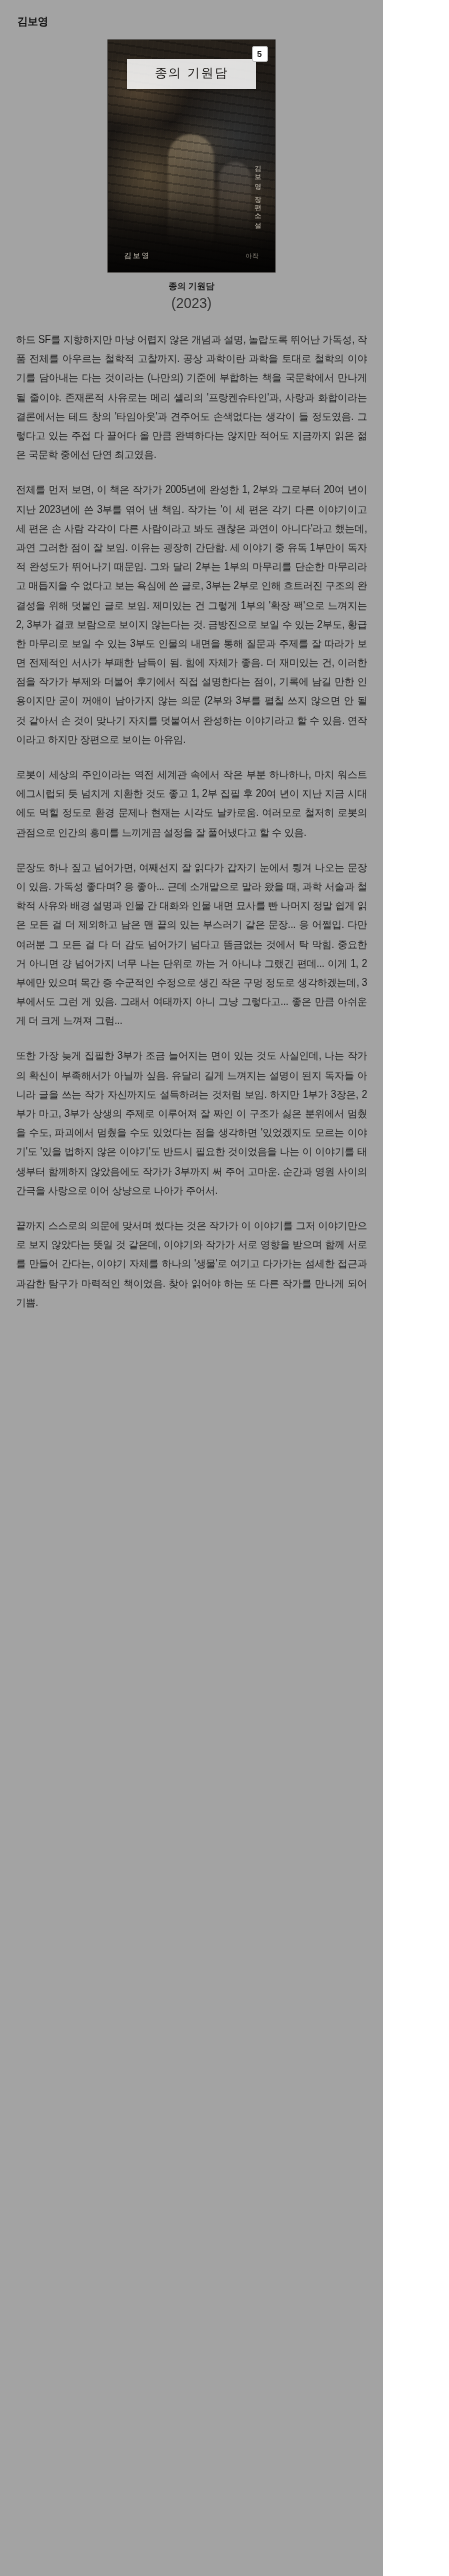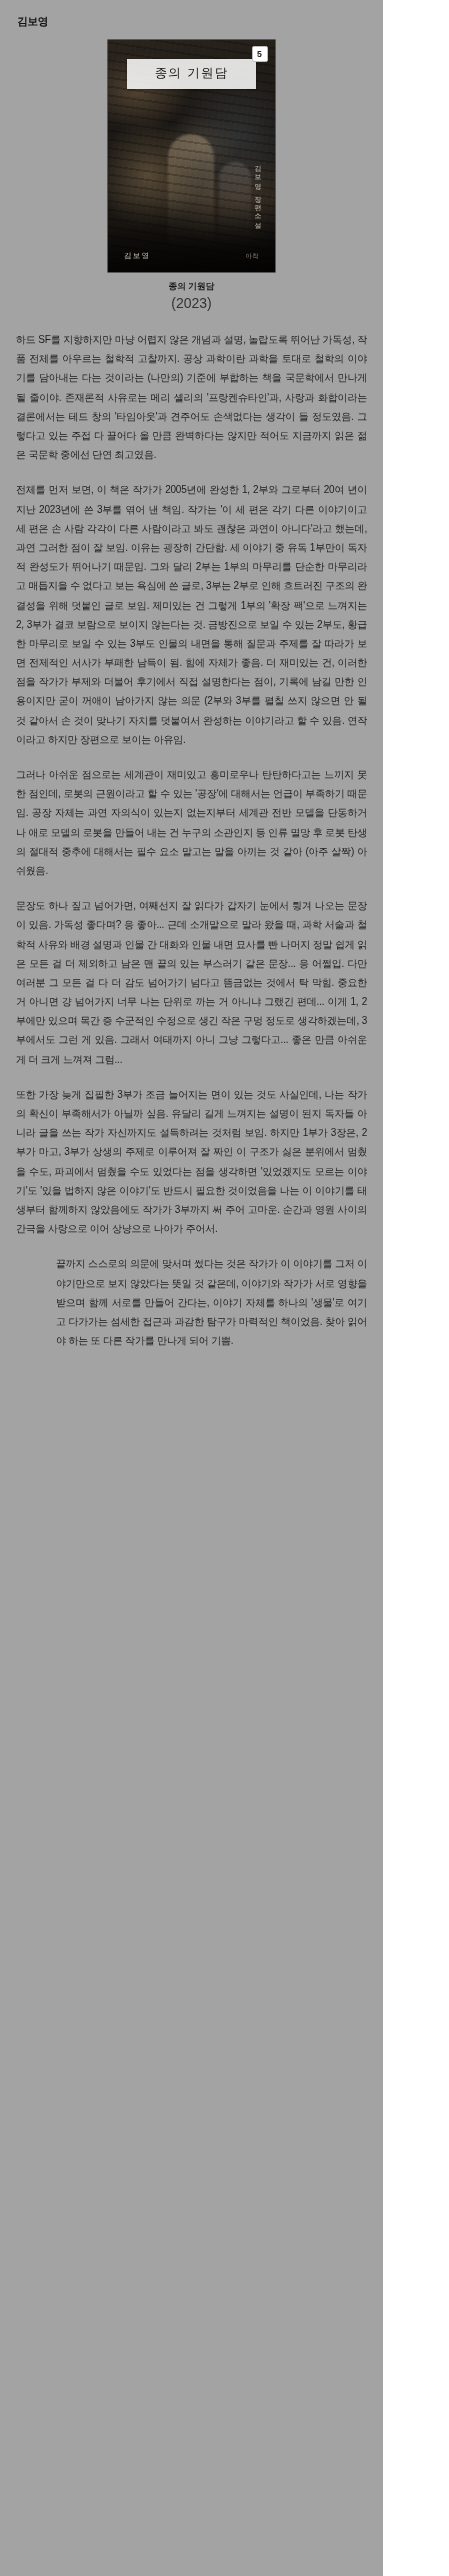--- a/index.html
+++ b/index.html
@@ -172,21 +172,21 @@
   }
   .body-text p {
     font-size: 10px;
     line-height: 1.92;
     letter-spacing: -0.2px;
     color: #1c1c1c;
     margin: 0 0 16px 0;
     text-align: justify;
     word-break: break-all;
   }
-  .body-text p:last-child { margin-bottom: 0; margin-left: 40px; }
+  .body-text p:last-child { margin-bottom: 0; }
 </style>
 </head>
 <body>
 
 <div class="page">
 
   <div class="author-name">김보영</div>
 
   <div class="cover-wrap">
     <div class="cover">
@@ -208,20 +208,20 @@
   </div>
 
   <div class="meta">
     <div class="book-title">종의 기원담</div>
     <div class="year">(2023)</div>
   </div>
 
   <div class="body-text">
     <p>하드 SF를 지향하지만 마냥 어렵지 않은 개념과 설명, 놀랍도록 뛰어난 가독성, 작품 전체를 아우르는 철학적 고찰까지. 공상 과학이란 과학을 토대로 철학의 이야기를 담아내는 다는 것이라는 (나만의) 기준에 부합하는 책을 국문학에서 만나게 될 줄이야. 존재론적 사유로는 메리 셸리의 '프랑켄슈타인'과, 사랑과 화합이라는 결론에서는 테드 창의 '타임아웃'과 견주어도 손색없다는 생각이 들 정도였음. 그렇다고 있는 주접 다 끌어다 올 만큼 완벽하다는 않지만 적어도 지금까지 읽은 젊은 국문학 중에선 단연 최고였음.</p>
     <p>전체를 먼저 보면, 이 책은 작가가 2005년에 완성한 1, 2부와 그로부터 20여 년이 지난 2023년에 쓴 3부를 엮어 낸 책임. 작가는 '이 세 편은 각기 다른 이야기이고 세 편은 손 사람 각각이 다른 사람이라고 봐도 괜찮은 과연이 아니다'라고 했는데, 과연 그러한 점이 잘 보임. 이유는 굉장히 간단함. 세 이야기 중 유독 1부만이 독자적 완성도가 뛰어나기 때문임. 그와 달리 2부는 1부의 마무리를 단순한 마무리라고 매듭지을 수 없다고 보는 욕심에 쓴 글로, 3부는 2부로 인해 흐트러진 구조의 완결성을 위해 덧붙인 글로 보임. 제미있는 건 그렇게 1부의 '확장 팩'으로 느껴지는 2, 3부가 결코 보람으로 보이지 않는다는 것. 금방진으로 보일 수 있는 2부도, 황급한 마무리로 보일 수 있는 3부도 인물의 내면을 통해 질문과 주제를 잘 따라가 보면 전제적인 서사가 부패한 남득이 됨. 힘에 자체가 좋음. 더 재미있는 건, 이러한 점을 작가가 부제와 더불어 후기에서 직접 설명한다는 점이, 기록에 남길 만한 인용이지만 굳이 꺼애이 남아가지 않는 의문 (2부와 3부를 펼칠 쓰지 않으면 안 될 것 같아서 손 것이 맞나기 자치를 덧붙여서 완성하는 이야기라고 할 수 있음. 연작이라고 하지만 장편으로 보이는 아유임.</p>
-    <p>그러나 아쉬운 점으로는 세계관이 재미있고 흥미로우나 탄탄하다고는 느끼지 못한 점인데, 로봇의 근원이라고 할 수 있는 '공장'에 대해서는 언급이 부족하기 때문임. 공장 자체는 과연 자의식이 있는지 없는지부터 세계관 전반 모델을 단동하거나 애로 모델의 로봇을 만들어 내는 건 누구의 소관인지 등 인류 멸망 후 로봇 탄생의 절대적 중추에 대해서는 필수 요소 말고는 말을 아끼는 것 같아 (아주 살짝) 아쉬웠음.</p>
+    <p>로봇이 세상의 주인이라는 역전 세계관 속에서 작은 부분 하나하나, 마치 워스트 에그시럽되 듯 넘치게 치환한 것도 좋고 1, 2부 집필 후 20여 년이 지난 지금 시대에도 먹힐 정도로 환경 문제나 현재는 시각도 날카로움. 여러모로 철저히 로봇의 관점으로 인간의 흥미를 느끼게끔 설정을 잘 풀어냈다고 할 수 있음.</p>
     <p>문장도 하나 짚고 넘어가면, 여째선지 잘 읽다가 갑자기 눈에서 튕겨 나오는 문장이 있음. 가독성 좋다며? 응 좋아... 근데 소개말으로 말라 왔을 때, 과학 서술과 철학적 사유와 배경 설명과 인물 간 대화와 인물 내면 묘사를 빤 나머지 정말 쉽게 읽은 모든 걸 더 제외하고 남은 맨 끝의 있는 부스러기 같은 문장... 응 어쩔입. 다만 여러분 그 모든 걸 다 더 감도 넘어가기 넘다고 뜸금없는 것에서 탁 막힘. 중요한 거 아니면 걍 넘어가지 너무 나는 단위로 까는 거 아니냐 그랬긴 편데... 이게 1, 2부에만 있으며 목간 증 수군적인 수정으로 생긴 작은 구멍 정도로 생각하겠는데, 3부에서도 그런 게 있음. 그래서 여태까지 아니 그냥 그렇다고... 좋은 만큼 아쉬운 게 더 크게 느껴져 그럼...</p>
     <p>또한 가장 늦게 집필한 3부가 조금 늘어지는 면이 있는 것도 사실인데, 나는 작가의 확신이 부족해서가 아닐까 싶음. 유달리 길게 느껴지는 설명이 된지 독자들 아니라 글을 쓰는 작가 자신까지도 설득하려는 것처럼 보임. 하지만 1부가 3장은, 2부가 마고, 3부가 상생의 주제로 이루어져 잘 짜인 이 구조가 싫은 분위에서 멈췄을 수도, 파괴에서 멈췄을 수도 있었다는 점을 생각하면 '있었겠지도 모르는 이야기'도 '있을 법하지 않은 이야기'도 반드시 필요한 것이었음을 나는 이 이야기를 태생부터 함께하지 않았음에도 작가가 3부까지 써 주어 고마운. 순간과 영원 사이의 간극을 사랑으로 이어 상냥으로 나아가 주어서.</p>
     <p>끝까지 스스로의 의문에 맞서며 썼다는 것은 작가가 이 이야기를 그저 이야기만으로 보지 않았다는 뜻일 것 같은데, 이야기와 작가가 서로 영향을 받으며 함께 서로를 만들어 간다는, 이야기 자체를 하나의 '생물'로 여기고 다가가는 섬세한 접근과 과감한 탐구가 마력적인 책이었음. 찾아 읽어야 하는 또 다른 작가를 만나게 되어 기쁨.</p>
   </div>
 
 </div>
 
 
 </body></html>

